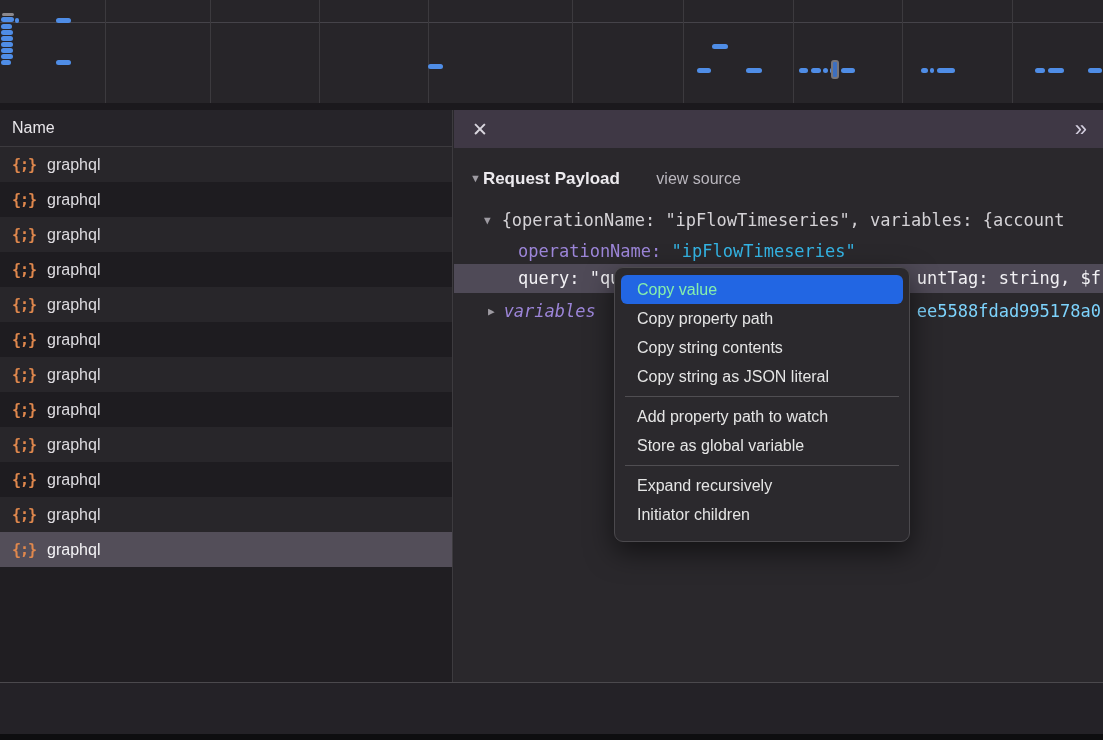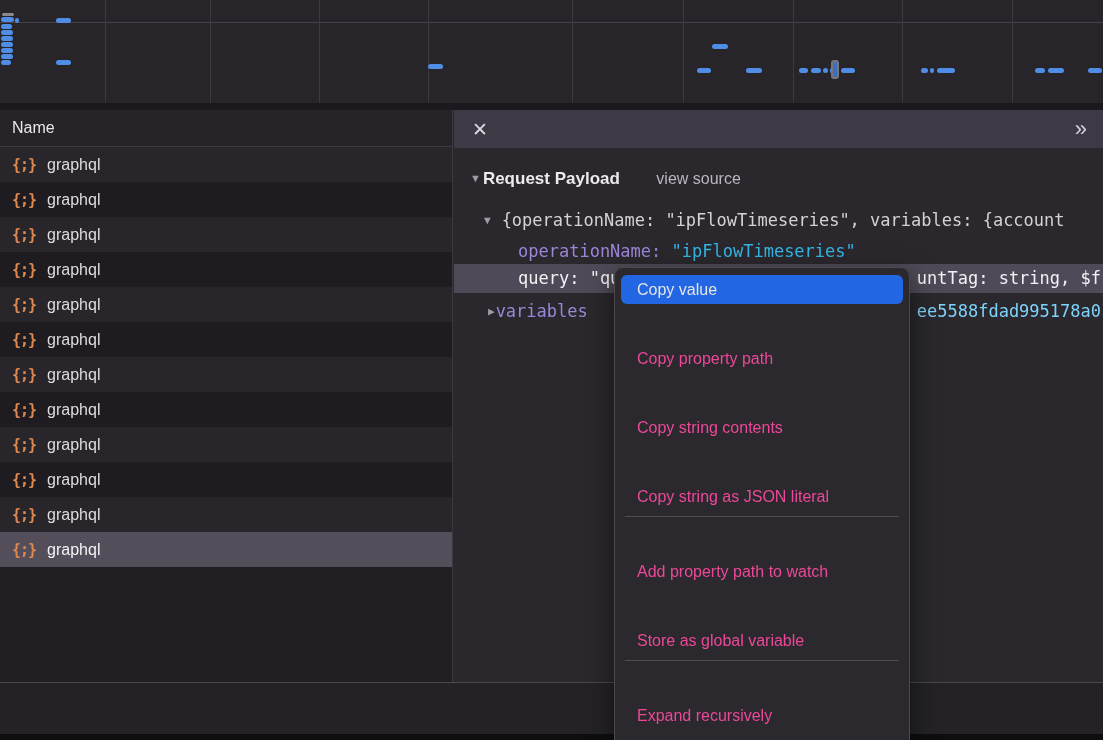--- a/index.html
+++ b/index.html
@@ -53,31 +53,31 @@
   .tree-line { position:absolute; height:28px; line-height:28px; white-space:nowrap; color:#d4d2d6; }
   .root-line { left:30px; top:58px; }
   .root-line .txt { margin-left:11px; }
   .kv-line { left:64px; top:89px; }
   .key { color:#9c85d8; }
   .str { color:#34b4e4; }
   .sel-line { left:0; top:116px; width:100%; height:29px; line-height:29px; background:#4f4a57; color:#f2f1f4; }
   .sel-left { margin-left:64px; }
   .frag-right { position:absolute; right:2px; top:0; }
   .vars-line { left:34px; top:149px; width:615px; }
-  .vars-line .txt { margin-left:1px; }
+  .vars-line .txt { margin-left:9px;font-style:italic; }
   .vars-right { color:#7dd3fc; }
 
   
   .context-menu { position:absolute; left:614px; top:267px; width:296px; background:#2b292d;
                   border:1px solid #4b494d; border-radius:9px; padding:7px 0 12px 0;
                   box-shadow:0 10px 28px rgba(0,0,0,0.55); z-index:10; }
-  .menu-item { height:29px; line-height:29px; padding-left:22px; color:#ec4899;
-               font-size:16px; cursor:default; white-space:nowrap;margin-top:40px; }
+  .menu-item { height:29px; line-height:29px; padding-left:22px; color:#e5e5e5;
+               font-size:16px; cursor:default; white-space:nowrap; }
   .menu-item.highlight { margin:0 6px; padding-left:16px; border-radius:6px;
-                         background:#2266e3; color:#e5e5e5; }
+                         background:#2266e3; color:#86efac; }
   .menu-sep { height:1px; background:#504e52; margin:5px 10px; }
 
   
   .hdivider { position:absolute; left:0; top:682px; width:1103px; height:1px; background:#4b494d; }
   .bottom-strip { position:absolute; left:0; top:683px; width:1103px; height:51px; background:#242227; }
   .black-bar { position:absolute; left:0; top:734px; width:1103px; height:6px; background:#0e0e10; }
 </style>
 </head>
 <body>
 

